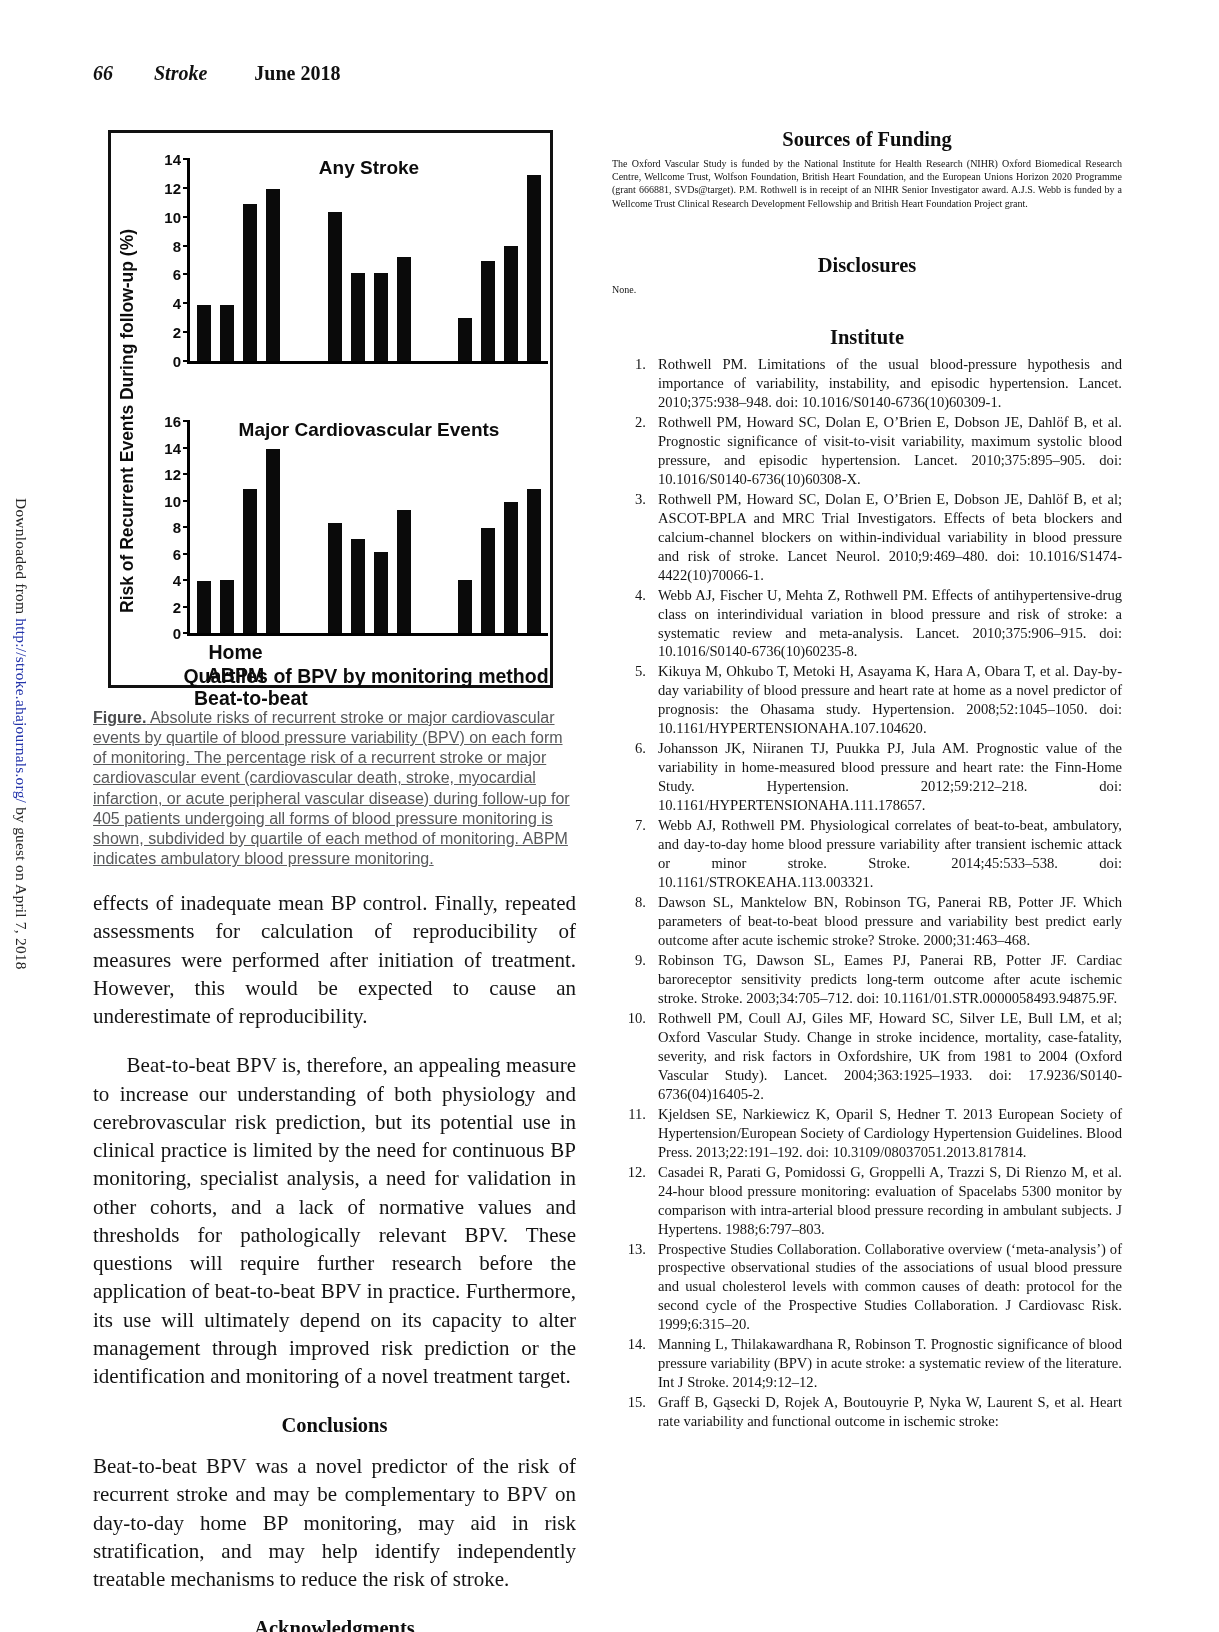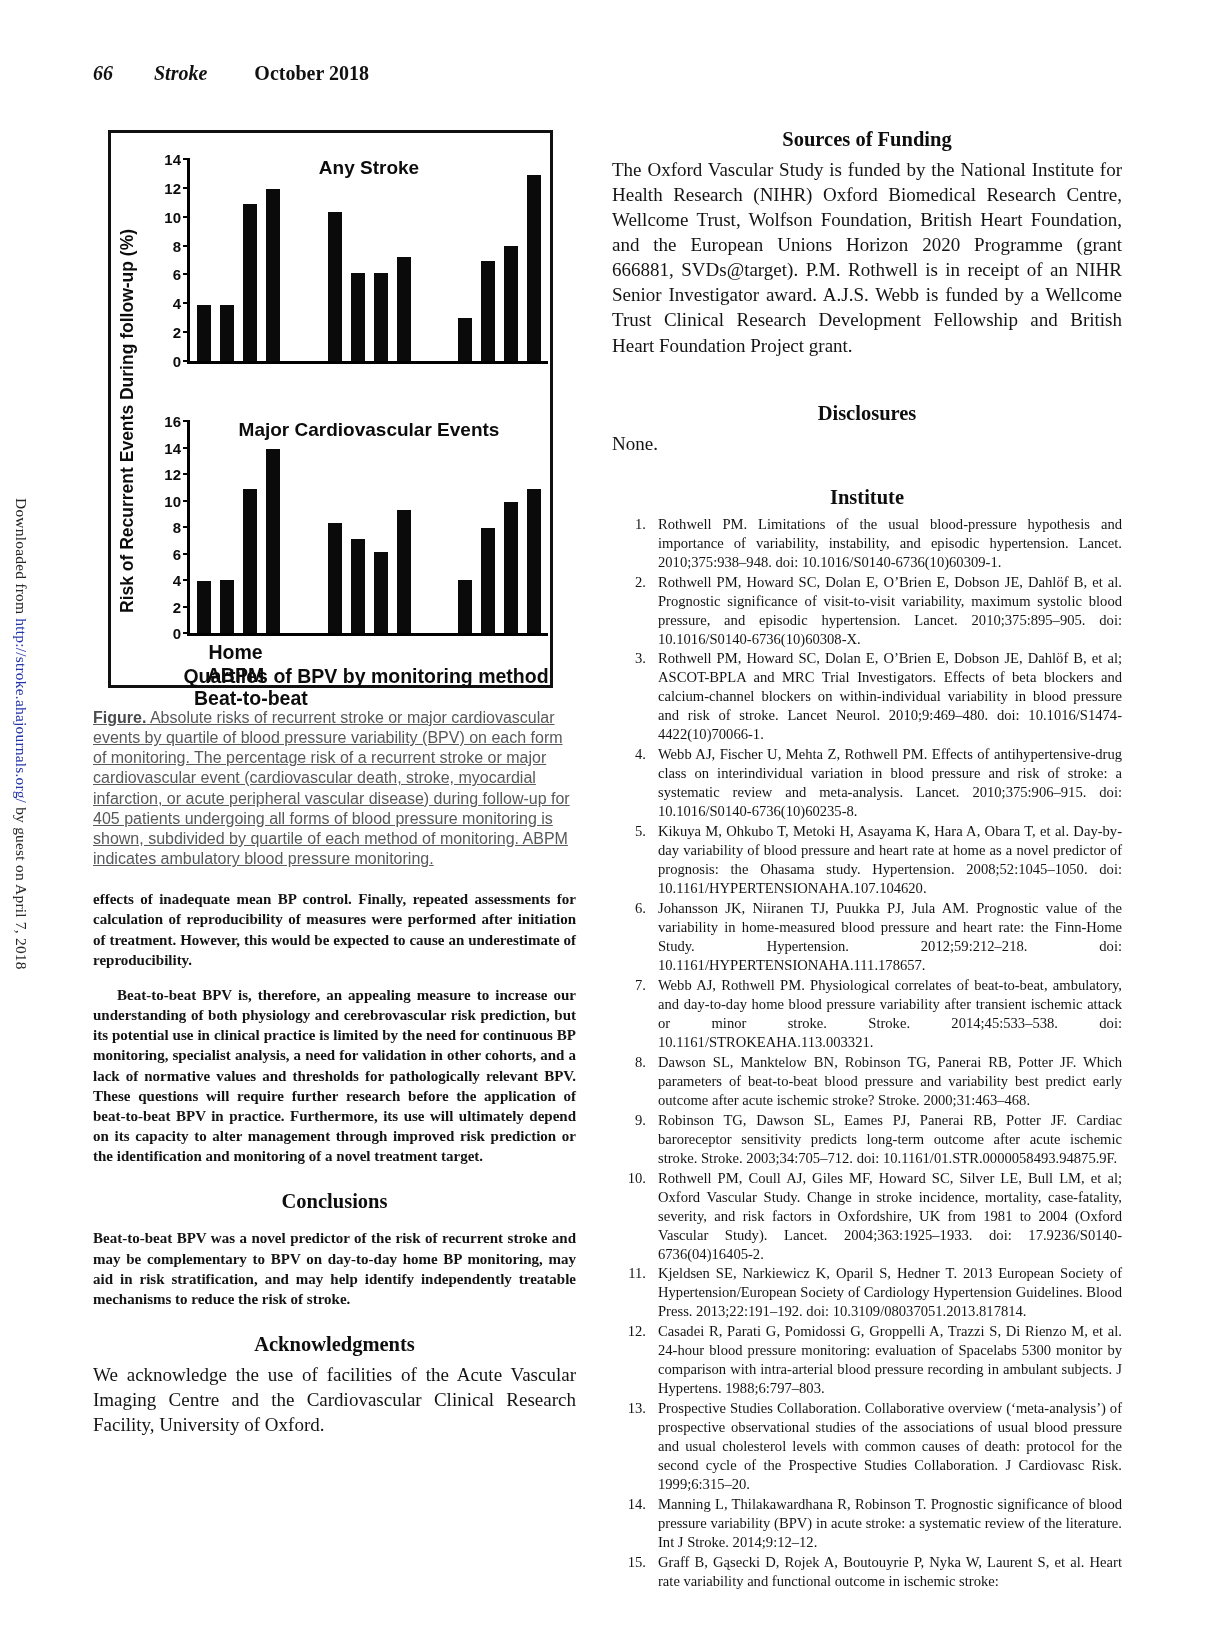--- a/index.html
+++ b/index.html
@@ -77,48 +77,48 @@
   }
 
   
   .figure-caption {
     margin-top:20px; width:481px;
     font:16px/1.26 "Liberation Sans", sans-serif; color:#58595b;text-decoration:underline;
   }
   .figure-caption b { color:#4a4b4d; }
 
   
-  .para { font-size:15px; line-height:1.345; text-align:justify;font-weight:bold; }
+  .para { font-size:21px; line-height:1.345; text-align:justify; }
   .para.first { margin-top:20px; }
   .para.indent { text-indent:1.6em; margin-top:0; }
   .sec-heading {
     font:bold 20.5px "Liberation Serif", serif; text-align:center;
     margin:24px 0 6px 0; color:#0e0e0e;
   }
-  .small-para { font-size:19px; line-height:1.32; text-align:justify; }
+  .small-para { font-size:10px; line-height:1.32; text-align:justify; }
 
   
   ol.refs { list-style:none; margin:6px 0 0 0; padding:0; }
   li.ref {
     position:relative; padding-left:46px; margin-bottom:1px;
     font-size:14.6px; line-height:1.3; text-align:justify;
   }
   .ref-num { position:absolute; left:6px; width:28px; text-align:right; }
 </style>
 </head>
 <body>
 
 <div class="sidebar-note">
   <span>Downloaded from </span><span class="lnk">http://stroke.ahajournals.org/</span><span> by guest on April 7, 2018</span>
 </div>
 
 <div class="page-header">
   <span class="hdr-num">66</span>
   <span class="hdr-journal">Stroke</span>
-  <span class="hdr-issue">October 2018</span>
+  <span class="hdr-issue">June 2018</span>
 </div>
 
 <div class="left-col">
 
   <div class="figure-box">
     <span class="ylabel-vert">Risk of Recurrent Events During follow-up (%)</span>
 
     <div id="plot1" class="chart-plot">
       <div class="chart-title">Any Stroke</div>
     <span class="ytick" style="bottom: 0px;">0</span>

